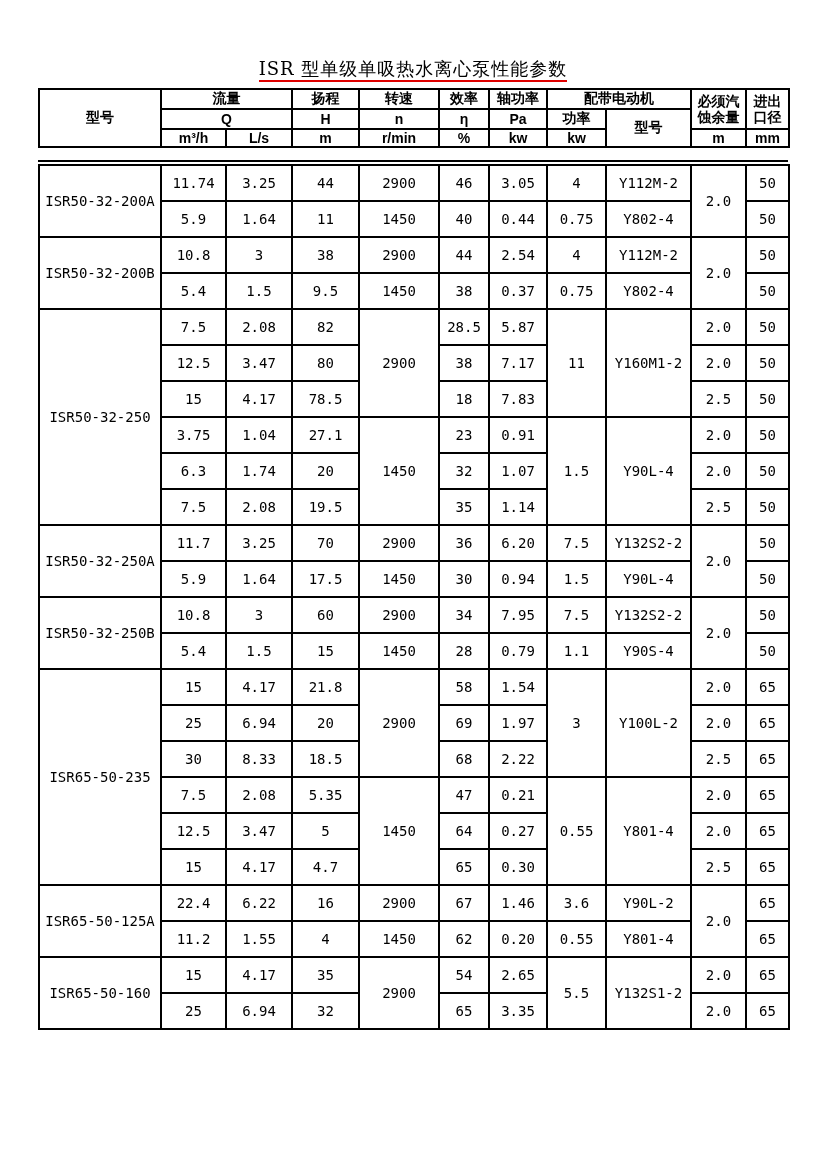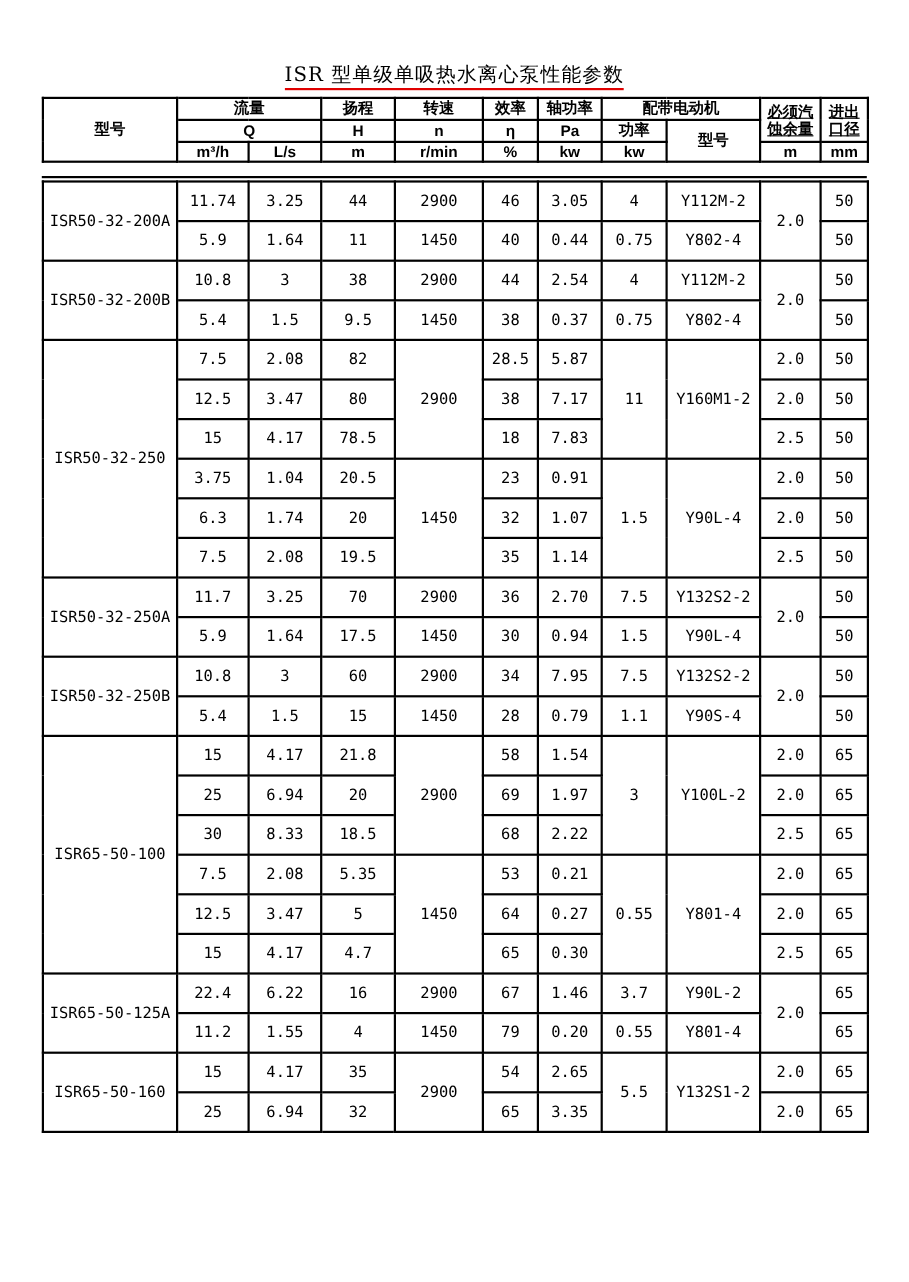--- a/index.html
+++ b/index.html
@@ -33,21 +33,21 @@
     white-space:nowrap;
   }
 
   
   table.hdr td {
     height:18px;
     font-family:"Liberation Sans","DejaVu Sans",sans-serif;
     font-weight:bold;
     font-size:14px;
   }
-  table.hdr td.two-line { line-height:16px;text-decoration:underline; }
+  table.hdr td.two-line { line-height:16px; }
 
   
   .body-rule { width:750px; border-top:2px solid #000; margin-top:12px; }
 
   
   table.body { margin-top:2px; }
   table.body td {
     height:36px;
     font-size:14px;
   }
@@ -207,21 +207,21 @@
           <td>4.17</td>
           <td>78.5</td>
           <td>18</td>
           <td>7.83</td>
           <td>2.5</td>
           <td>50</td>
         </tr>
         <tr>
           <td>3.75</td>
           <td>1.04</td>
-          <td>20.5</td>
+          <td>27.1</td>
           <td rowspan="3">1450</td>
           <td>23</td>
           <td>0.91</td>
           <td rowspan="3">1.5</td>
           <td rowspan="3">Y90L-4</td>
           <td>2.0</td>
           <td>50</td>
         </tr>
         <tr>
           <td>6.3</td>
@@ -241,21 +241,21 @@
           <td>2.5</td>
           <td>50</td>
         </tr>
         <tr>
           <td rowspan="2" class="model">ISR50-32-250A</td>
           <td>11.7</td>
           <td>3.25</td>
           <td>70</td>
           <td>2900</td>
           <td>36</td>
-          <td>2.70</td>
+          <td>6.20</td>
           <td>7.5</td>
           <td>Y132S2-2</td>
           <td rowspan="2">2.0</td>
           <td>50</td>
         </tr>
         <tr>
           <td>5.9</td>
           <td>1.64</td>
           <td>17.5</td>
           <td>1450</td>
@@ -283,21 +283,21 @@
           <td>1.5</td>
           <td>15</td>
           <td>1450</td>
           <td>28</td>
           <td>0.79</td>
           <td>1.1</td>
           <td>Y90S-4</td>
           <td>50</td>
         </tr>
         <tr>
-          <td rowspan="6" class="model">ISR65-50-100</td>
+          <td rowspan="6" class="model">ISR65-50-235</td>
           <td>15</td>
           <td>4.17</td>
           <td>21.8</td>
           <td rowspan="3">2900</td>
           <td>58</td>
           <td>1.54</td>
           <td rowspan="3">3</td>
           <td rowspan="3">Y100L-2</td>
           <td>2.0</td>
           <td>65</td>
@@ -318,21 +318,21 @@
           <td>68</td>
           <td>2.22</td>
           <td>2.5</td>
           <td>65</td>
         </tr>
         <tr>
           <td>7.5</td>
           <td>2.08</td>
           <td>5.35</td>
           <td rowspan="3">1450</td>
-          <td>53</td>
+          <td>47</td>
           <td>0.21</td>
           <td rowspan="3">0.55</td>
           <td rowspan="3">Y801-4</td>
           <td>2.0</td>
           <td>65</td>
         </tr>
         <tr>
           <td>12.5</td>
           <td>3.47</td>
           <td>5</td>
@@ -351,31 +351,31 @@
           <td>65</td>
         </tr>
         <tr>
           <td rowspan="2" class="model">ISR65-50-125A</td>
           <td>22.4</td>
           <td>6.22</td>
           <td>16</td>
           <td>2900</td>
           <td>67</td>
           <td>1.46</td>
-          <td>3.7</td>
+          <td>3.6</td>
           <td>Y90L-2</td>
           <td rowspan="2">2.0</td>
           <td>65</td>
         </tr>
         <tr>
           <td>11.2</td>
           <td>1.55</td>
           <td>4</td>
           <td>1450</td>
-          <td>79</td>
+          <td>62</td>
           <td>0.20</td>
           <td>0.55</td>
           <td>Y801-4</td>
           <td>65</td>
         </tr>
         <tr>
           <td rowspan="2" class="model">ISR65-50-160</td>
           <td>15</td>
           <td>4.17</td>
           <td>35</td>

